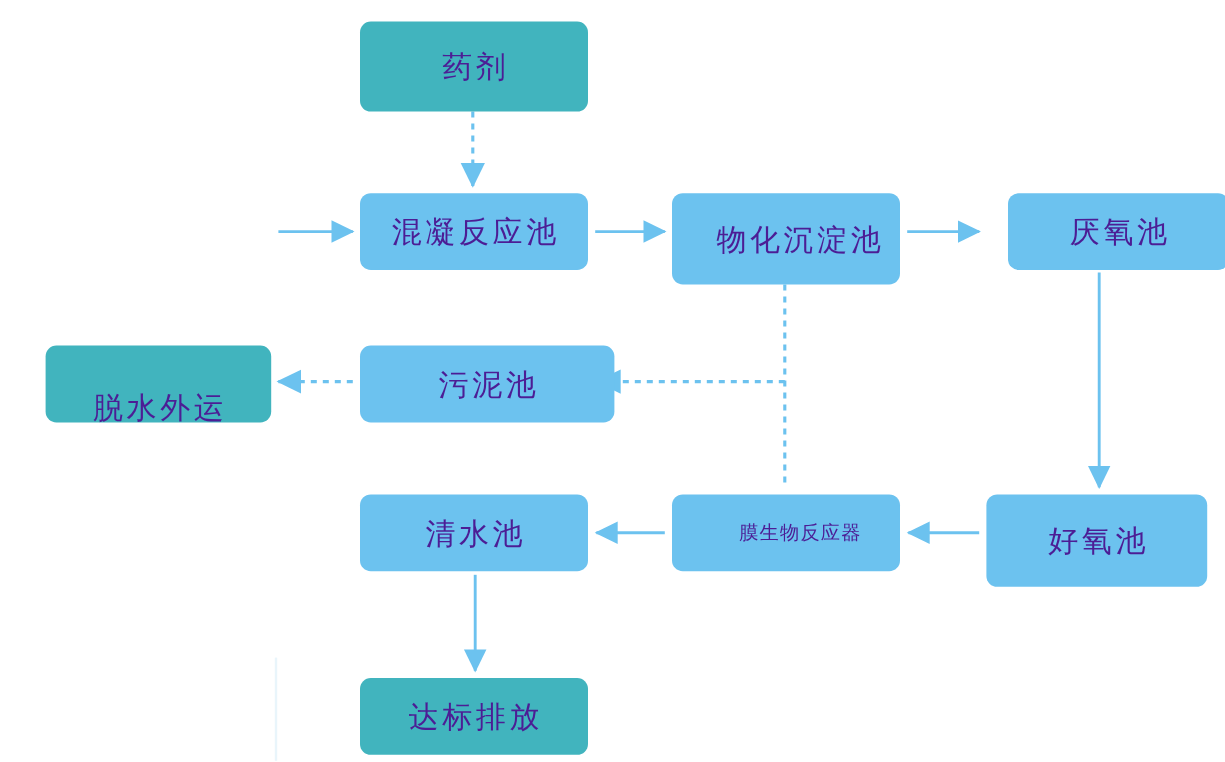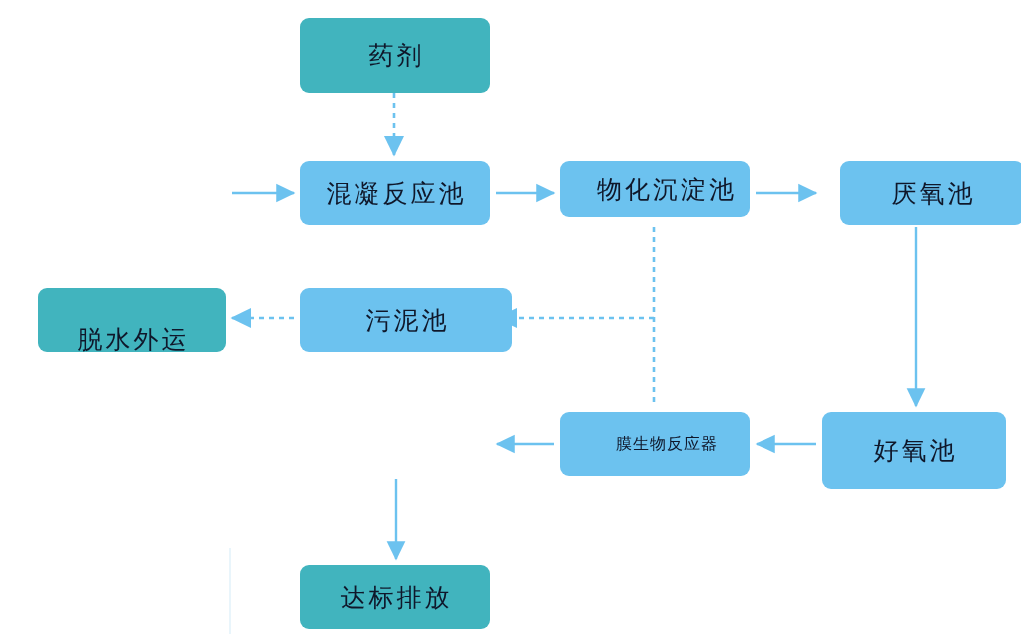--- a/index.html
+++ b/index.html
@@ -5,21 +5,21 @@
   html,body{margin:0;padding:0;}
   body{
     width:1021px;height:635px;background:#ffffff;
     font-family:"DejaVu Sans","Liberation Sans",sans-serif;
     overflow:hidden;
   }
   #stage{position:relative;width:1021px;height:635px;}
   svg.edges{position:absolute;left:0;top:0;width:1021px;height:635px;}
   .node{
     position:absolute;display:flex;align-items:center;justify-content:center;
-    border-radius:9px;color:#0f172a;letter-spacing:3px;
+    border-radius:9px;color:#4c1d95;letter-spacing:3px;
     font-size:25px;line-height:1;white-space:nowrap;
     box-sizing:border-box;padding-left:3px;
   }
   .node.blue{background:#6cc2ef;}
   .node.teal{background:#41b4be;}
   .artifact{position:absolute;background:#e9f5fb;}
 </style>
 </head>
 <body>
 
@@ -81,21 +81,21 @@
 
   <div class="node teal" style="left:300px;top:18px;width:190px;height:75px;">
     <span>药剂</span>
   </div>
 
 
   <div class="node blue" style="left:300px;top:161px;width:190px;height:64px;">
     <span>混凝反应池</span>
   </div>
 
-  <div class="node blue" style="left:560px;top:161px;width:190px;height:56px;padding-left:24px;">
+  <div class="node blue" style="left:560px;top:161px;width:190px;height:76px;padding-left:24px;">
     <span>物化沉淀池</span>
   </div>
 
   <div class="node blue" style="left:822px;top:161px;width:184px;height:64px;margin-left:18px;">
     <span>厌氧池</span>
   </div>
 
   <div class="node teal" style="left:38px;top:288px;width:188px;height:64px;align-items:flex-end;">
     <span>脱水外运</span>
   </div>
@@ -105,18 +105,21 @@
   </div>
 
   <div class="node blue" style="left:822px;top:412px;width:184px;height:77px;">
     <span>好氧池</span>
   </div>
 
   <div class="node blue" style="left:560px;top:412px;width:190px;height:64px;font-size:16px;letter-spacing:1px;padding-left:24px;">
     <span>膜生物反应器</span>
   </div>
 
+  <div class="node blue" style="left:300px;top:412px;width:190px;height:64px;">
+    <span>清水池</span>
+  </div>
 
   <div class="node teal" style="left:300px;top:565px;width:190px;height:64px;">
     <span>达标排放</span>
   </div>
 
 </div>
 
 </body></html>

